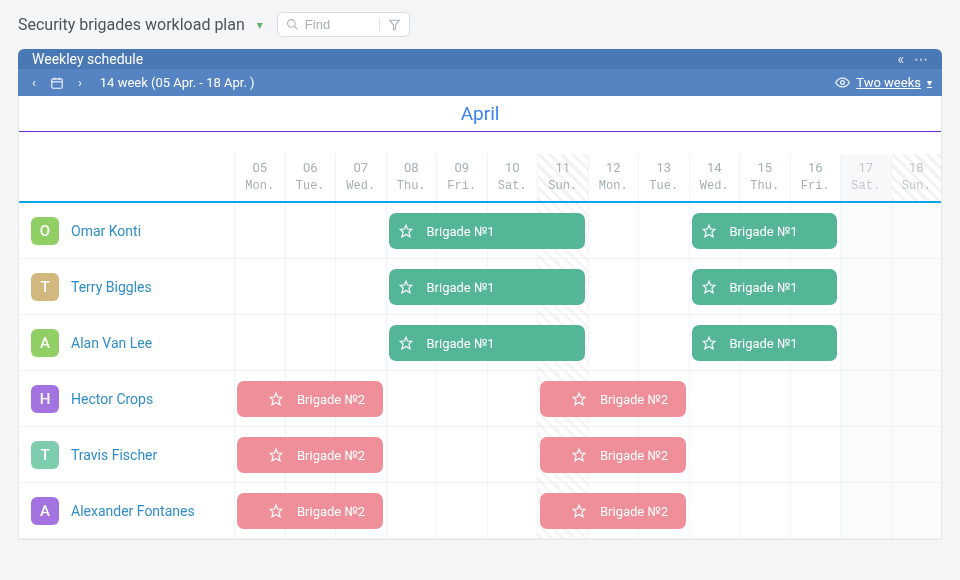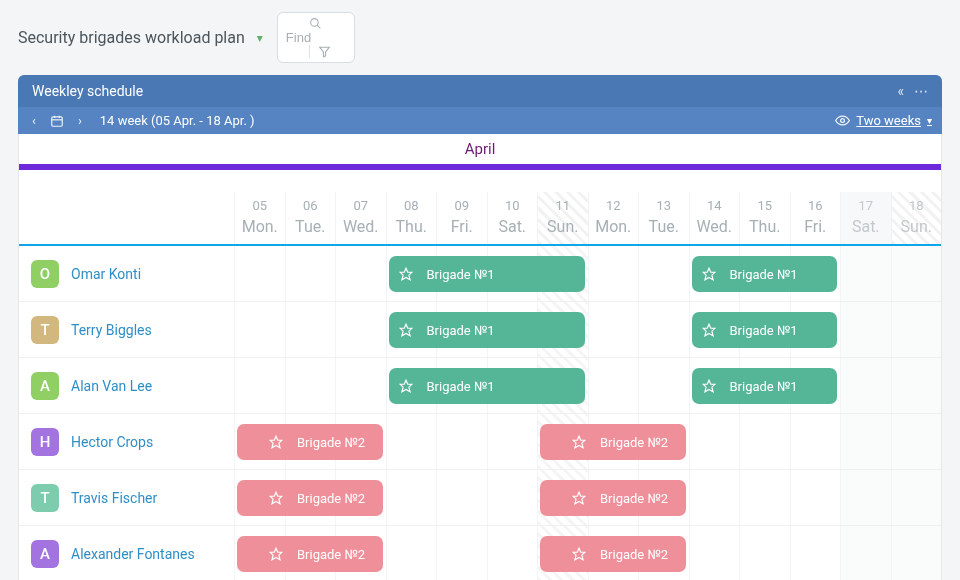--- a/index.html
+++ b/index.html
@@ -1,44 +1,44 @@
 <!DOCTYPE html>
 <html><head>
 <meta charset="utf-8">
 <style>
 * { box-sizing: border-box; margin: 0; padding: 0; }
 body { font-family: -apple-system, BlinkMacSystemFont, "Segoe UI", Roboto, sans-serif; background: #f4f5f7; width: 960px; height: 580px; overflow: hidden; color: #3a4850; }
 .page { padding: 12px 18px; }
 .title-row { display: flex; align-items: center; gap: 10px; margin-bottom: 12px; }
 .page-title { font-size: 16px; font-weight: 400; color: #4a555c; }
 .title-caret { color: #64b06a; font-size: 12px; margin-left: 2px; cursor: pointer; }
-.search-box { display: flex; align-items: center; background: #fff; border: 1px solid #d7dde0; border-radius: 6px; padding: 4px 8px; margin-left: 4px; flex-direction: column; }
+.search-box { display: flex; align-items: center; background: #fff; border: 1px solid #d7dde0; border-radius: 6px; padding: 4px 8px; gap: 6px; margin-left: 4px; }
 .search-box input { border: none; outline: none; font-size: 13px; width: 60px; color: #666; }
 .search-box input::placeholder { color: #a6b0b5; }
 .search-icon, .filter-icon { color: #a6b0b5; display: inline-flex; }
 .filter-icon { margin-left: 8px; border-left: 1px solid #e0e4e6; padding-left: 8px; }
-.schedule-bar { background: #4a78b5; color: #fff; border-radius: 6px 6px 0 0; padding: 8px 14px; font-size: 14px; display: flex; align-items: center; justify-content: space-between; }
+.schedule-bar { background: #4a78b5; color: #fff; border-radius: 6px 6px 0 0; padding: 2px 14px; font-size: 14px; display: flex; align-items: center; justify-content: space-between; }
 .schedule-bar-right { display: flex; gap: 10px; align-items: center; }
 .schedule-bar-right span { cursor: pointer; font-size: 14px; color: #dbe4f0; }
 .nav-bar { background: #5684c3; color: #fff; padding: 6px 10px; font-size: 13px; display: flex; align-items: center; justify-content: space-between; border-radius: 0 0 0 0; }
 .nav-left { display: flex; align-items: center; gap: 8px; }
 .nav-left .chev { cursor: pointer; padding: 0 4px; opacity: .9; }
 .nav-left .cal-icon { cursor: pointer; padding: 0 2px; opacity: .9; display: inline-flex; }
 .nav-week-label { margin-left: 6px; }
 .nav-right { display: flex; align-items: center; gap: 6px; cursor: pointer; text-decoration: underline; }
 .nav-right .eye { opacity: .9; display: inline-flex; }
 .nav-right .caret-d { font-size: 10px; }
 
 .grid-wrap { background: #fff; border: 1px solid #e4e8ea; border-top: none; }
-.header-month { text-align: center; font-size: 15px; color: #701a75; padding: 6px 0; border-bottom: 6px solid #6d28d9; }
+.header-month { text-align: center; font-size: 19px; color: #3b82f6; padding: 6px 0; border-bottom: 1px solid #6d28d9; }
 .days-row { display: grid; grid-template-columns: 215px repeat(14, 1fr); border-bottom: 2px solid #0ea5e9; margin-top: 22px; }
 .day-head { text-align: center; padding: 6px 0 8px; color: #a6b0b5; font-size: 12px; border-left: 1px solid #f0f2f3; }
 .day-head.muted { background: #f7f8f9; color: #c2c8cb; }
 .day-head .num { font-size: 13px; }
-.day-head .dow { font-size: 16px; margin-top: 4px; }
+.day-head .dow { font-size: 12px; margin-top: 4px; font-family: Liberation Mono, monospace; }
 .day-head.sun { background-image: repeating-linear-gradient(45deg, #f2f2f2 0 3px, #fff 3px 8px); }
 
 .rows { }
 .row { display: grid; grid-template-columns: 215px repeat(14, 1fr); border-bottom: 1px solid #eef1f2; min-height: 56px; position: relative; }
 .name-cell { display: flex; align-items: center; gap: 12px; padding: 10px 10px 10px 12px; }
 .avatar { width: 28px; height: 28px; border-radius: 6px; color: #fff; display: flex; align-items: center; justify-content: center; font-size: 15px; font-weight: 500; }
 .avatar.green  { background: #8fcf63; }
 .avatar.tan    { background: #d2b87e; }
 .avatar.teal   { background: #7cccad; }
 .avatar.purple { background: #a373e0; }

